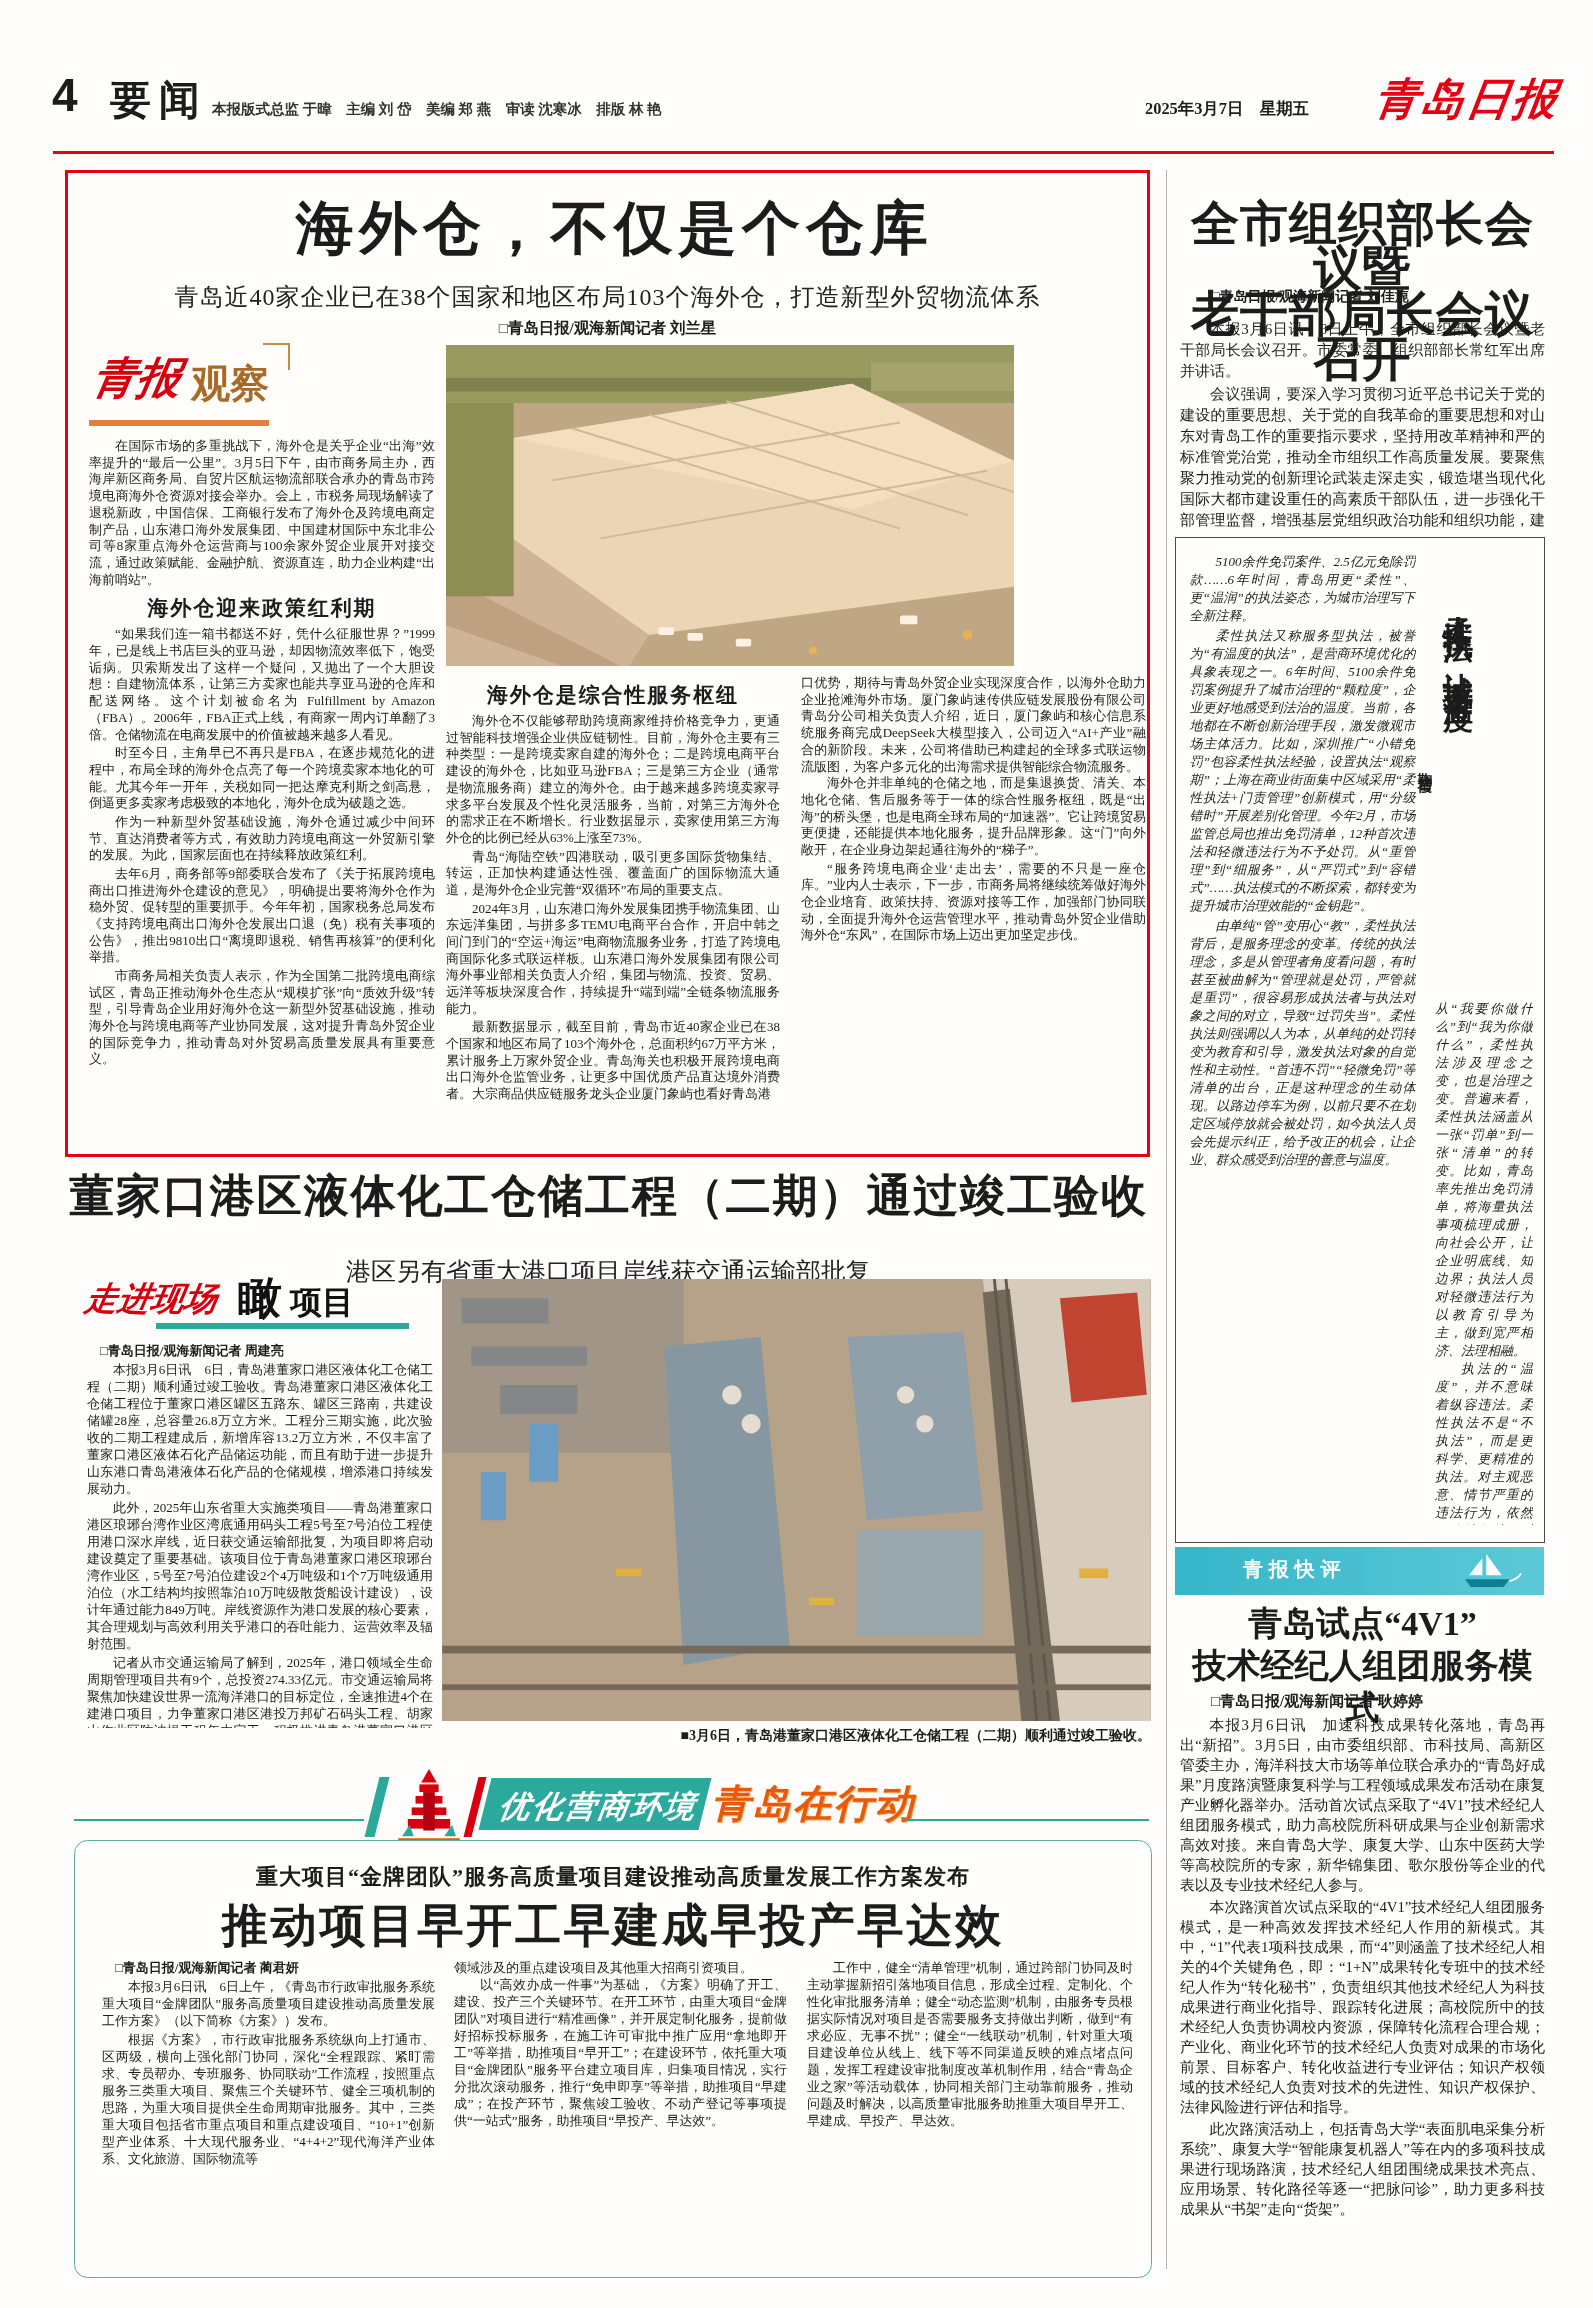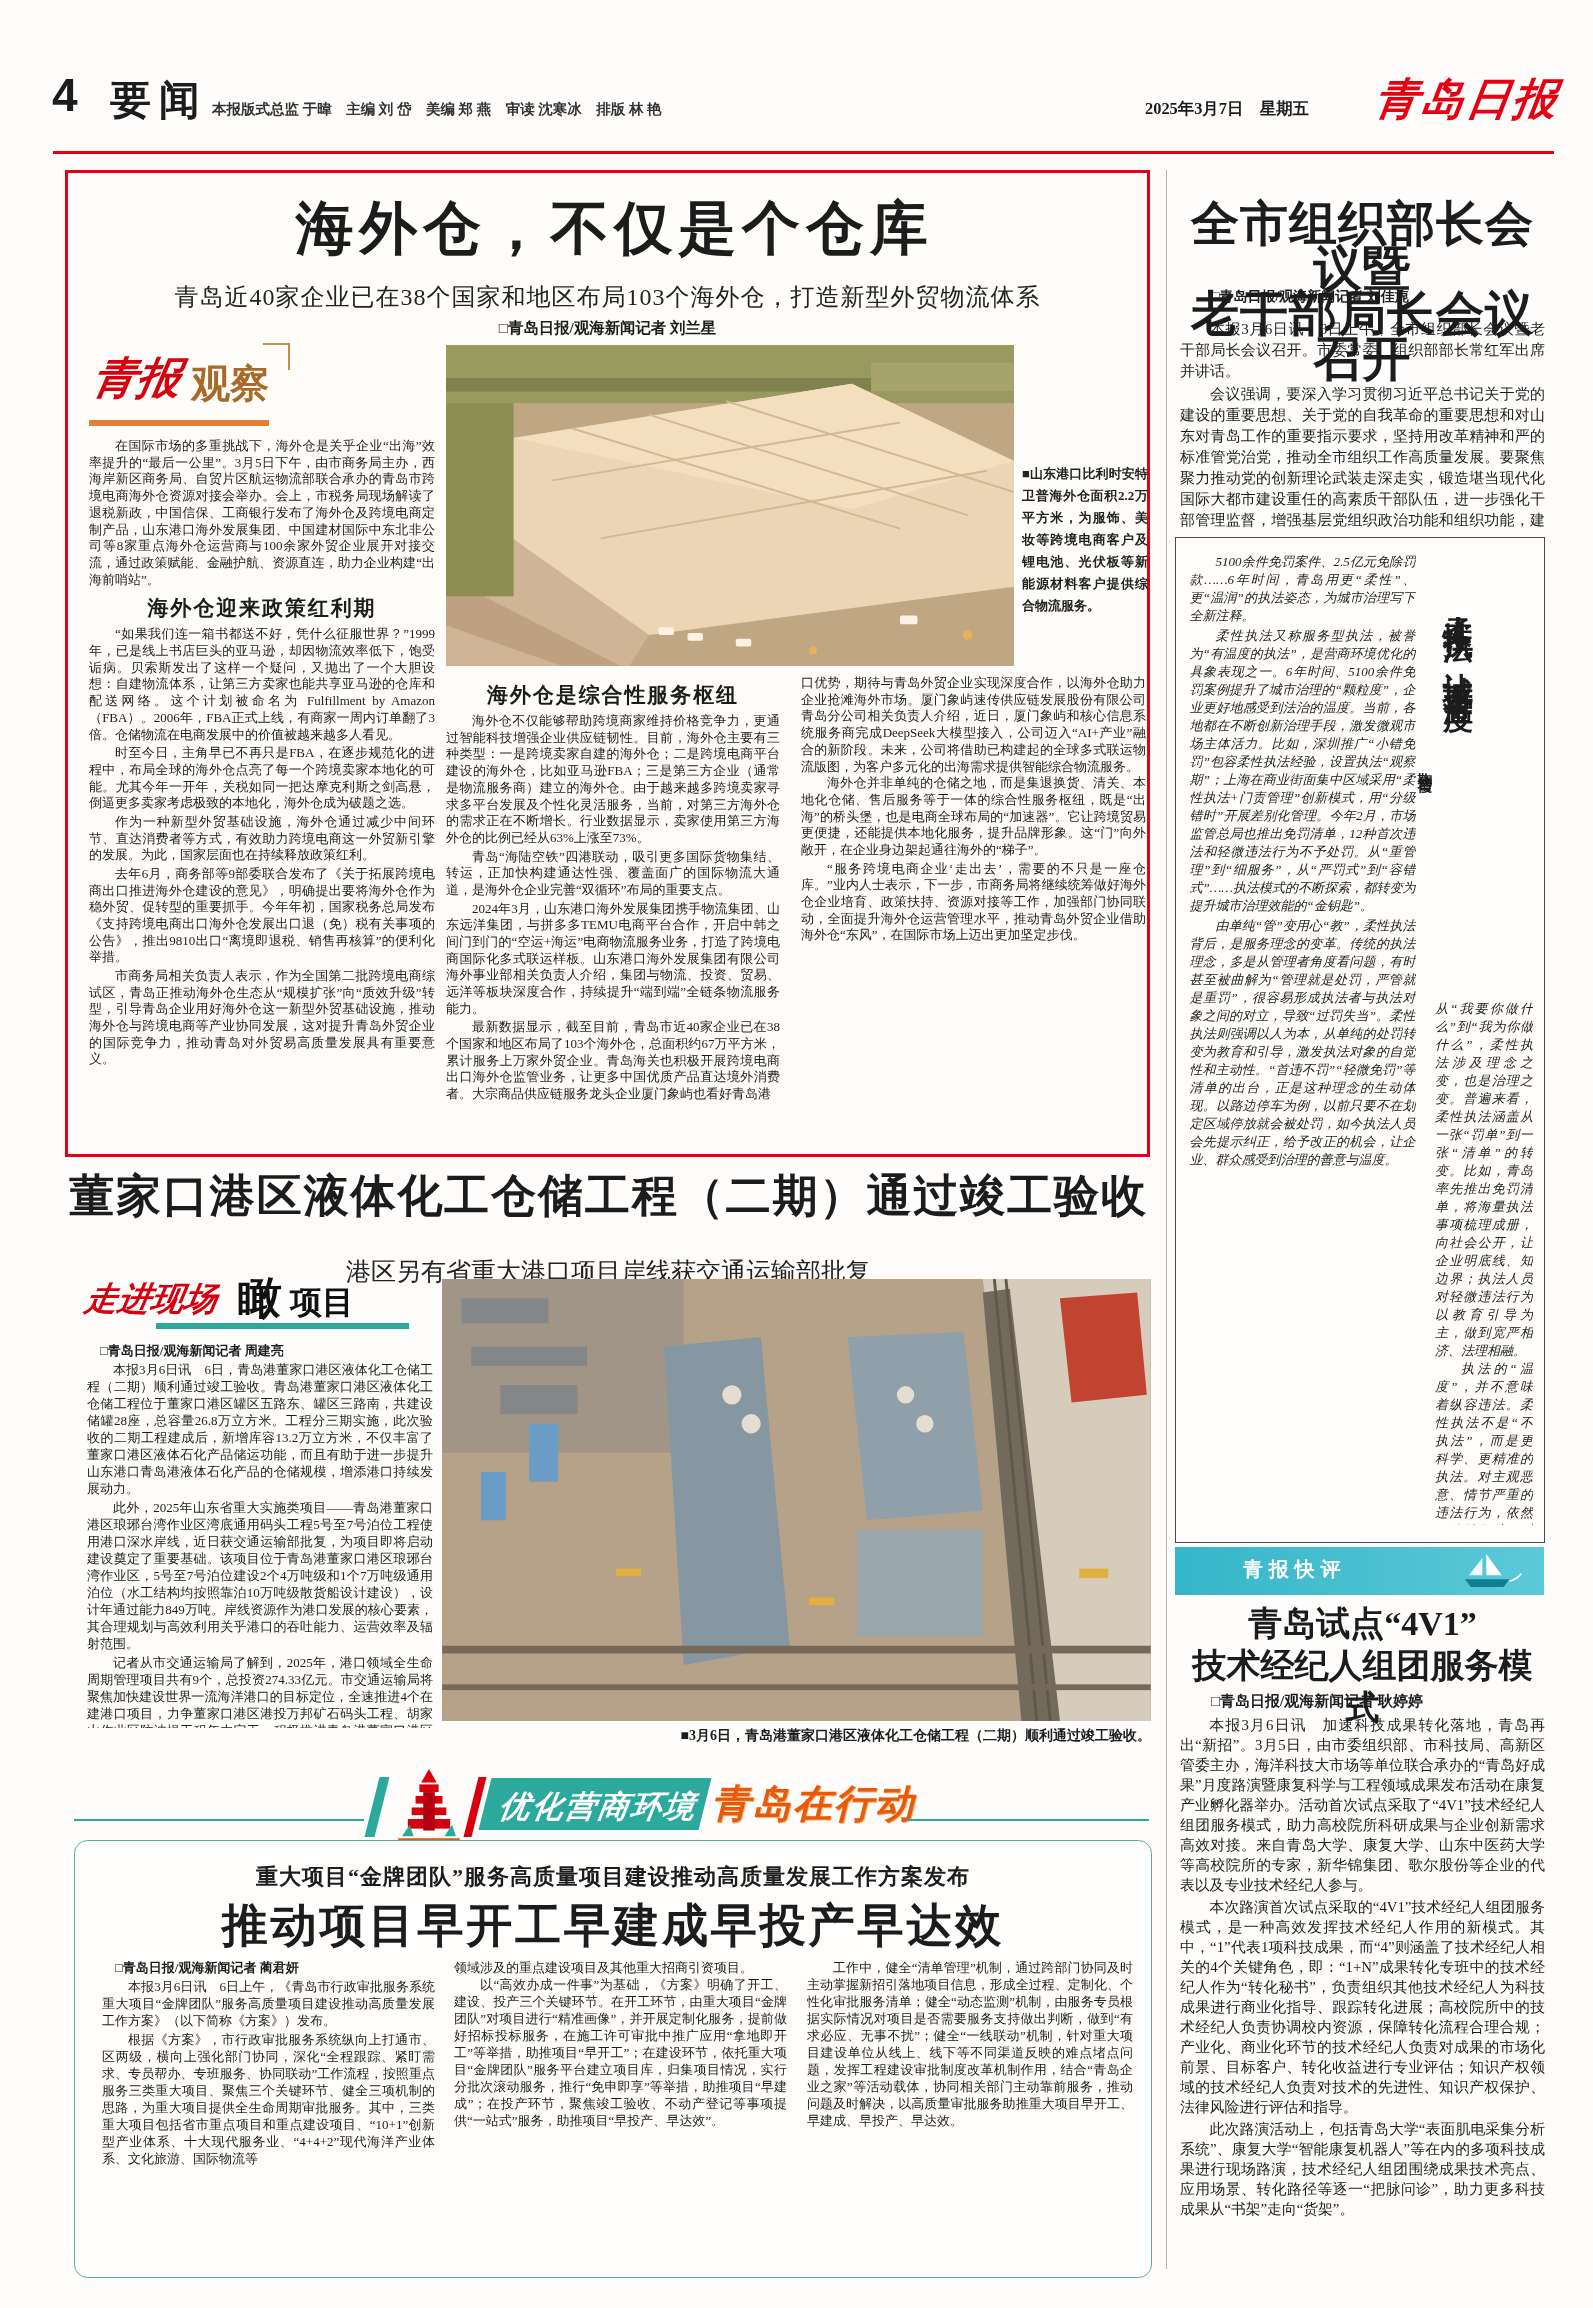--- a/index.html
+++ b/index.html
@@ -162,21 +162,20 @@
             <rect x="470" y="280" width="18" height="9" rx="2"></rect>
         </g>
         <g fill="#e8b25c">
             <circle cx="540" cy="300" r="5"></circle>
             <circle cx="380" cy="316" r="4"></circle>
           </g>
         <rect width="588" height="332" fill="#ff9a4d" opacity="0.12"></rect>
       </svg>
     </div>
 
-    <div class="abs lead-cap jc">■山东港口比利时安特卫普海外仓面积2.2万平方米，为服饰、美妆等跨境电商客户及锂电池、光伏板等新能源材料客户提供综合物流服务。</div>
 
     <div class="abs lead-c2 lcol jc clip">
       <p class="subhead">海外仓是综合性服务枢纽</p>
       <p class="np">海外仓不仅能够帮助跨境商家维持价格竞争力，更通过智能科技增强企业供应链韧性。目前，海外仓主要有三种类型：一是跨境卖家自建的海外仓；二是跨境电商平台建设的海外仓，比如亚马逊FBA；三是第三方企业（通常是物流服务商）建立的海外仓。由于越来越多跨境卖家寻求多平台发展及个性化灵活服务，当前，对第三方海外仓的需求正在不断增长。行业数据显示，卖家使用第三方海外仓的比例已经从63%上涨至73%。</p>
       <p class="np">青岛“海陆空铁”四港联动，吸引更多国际货物集结、转运，正加快构建通达性强、覆盖面广的国际物流大通道，是海外仓企业完善“双循环”布局的重要支点。</p>
       <p class="np">2024年3月，山东港口海外发展集团携手物流集团、山东远洋集团，与拼多多TEMU电商平台合作，开启中韩之间门到门的“空运+海运”电商物流服务业务，打造了跨境电商国际化多式联运样板。山东港口海外发展集团有限公司海外事业部相关负责人介绍，集团与物流、投资、贸易、远洋等板块深度合作，持续提升“端到端”全链条物流服务能力。</p>
       <p class="np">最新数据显示，截至目前，青岛市近40家企业已在38个国家和地区布局了103个海外仓，总面积约67万平方米，累计服务上万家外贸企业。青岛海关也积极开展跨境电商出口海外仓监管业务，让更多中国优质产品直达境外消费者。大宗商品供应链服务龙头企业厦门象屿也看好青岛港</p>
     </div>
 
     <div class="abs lead-c3 lcol jc clip">

